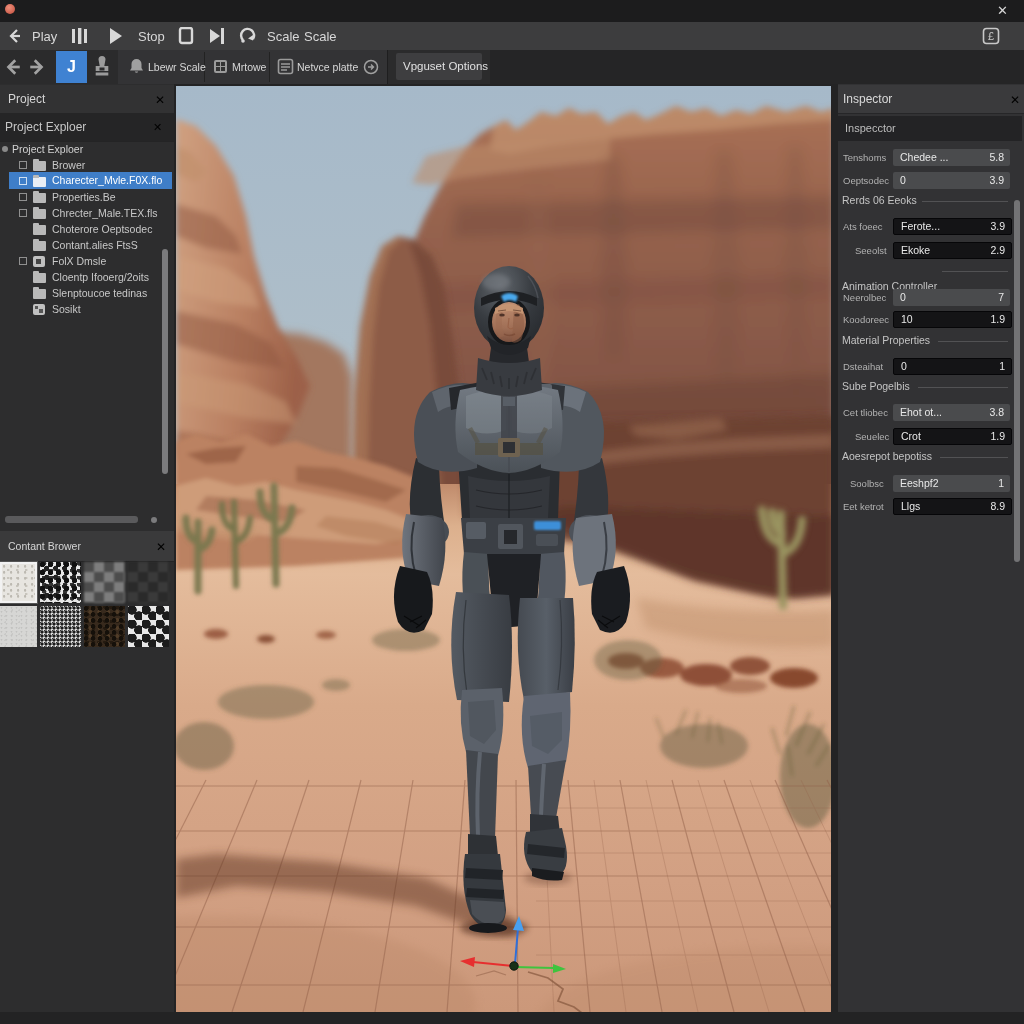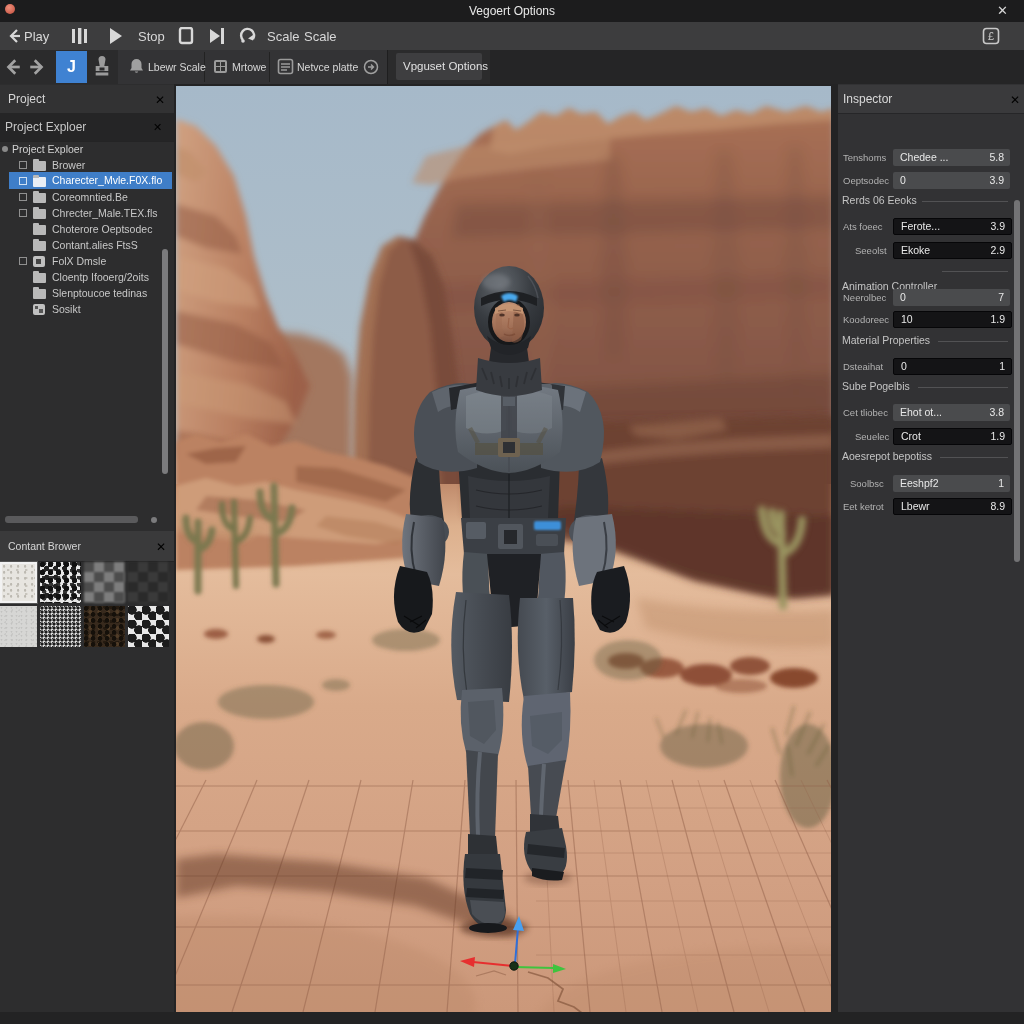--- a/index.html
+++ b/index.html
@@ -39,30 +39,29 @@
   .sbv{position:absolute;border-radius:3px;background:#7b7b7d;}
   .sbh{position:absolute;border-radius:3px;background:#5a5a5c;}
 </style>
 </head>
 <body>
 <div id="stage">
 
   <div class="abs" id="titlebar">
       <div class="abs" style="left:5px;top:4px;width:10px;height:10px;border-radius:50%;background:radial-gradient(circle at 40% 35%,#ef8f7b,#c04c3b)"></div>
 
-    <div class="title">Vegoert Options</div>
     <div class="abs xbtn" style="left:997px;top:4px;">✕</div>
   </div>
 
   <div class="abs" id="toolbar1">
     <svg class="abs" style="left:7px;top:6px" width="16" height="16" viewBox="0 0 16 16">
         <path d="M10 2 L4 8 L10 14" stroke="#d8d8d8" stroke-width="2.2" fill="none"></path>
         <path d="M4 8 H13" stroke="#d8d8d8" stroke-width="2.2"></path>
       </svg>
-    <div class="tlabel" style="left:24px">Play</div>
+    <div class="tlabel" style="left:32px">Play</div>
     <svg class="abs" style="left:71px;top:6px" width="18" height="16">
         <rect x="1" y="1" width="3" height="14" fill="#d8d8d8"></rect>
         <rect x="7" y="0" width="3.4" height="16" fill="#d8d8d8"></rect>
         <rect x="13" y="1" width="3" height="14" fill="#d8d8d8"></rect>
       </svg>
     <svg class="abs" style="left:108px;top:5px" width="16" height="18">
         <path d="M2 1 L14 9 L2 17 z" fill="#d8d8d8"></path>
       </svg>
     <div class="tlabel" style="left:138px">Stop</div>
     <svg class="abs" style="left:178px;top:5px" width="16" height="18">
@@ -153,21 +152,21 @@
         </div>
       <div class="trow" style="top:88px">
           <span class="abs" style="left:9px;top:0;width:163px;height:17px;background:#3f7ec8"></span>
           <span class="chk" style="left:19px;top:5px;border-color:#cfe0f2;background:none"></span>
           <span class="fold" style="left:33px;top:5px;background:#e8eef6"></span>
           <span style="position:absolute;left:52px;color:#fff">Charecter_Mvle.F0X.flo</span>
         </div>
       <div class="trow" style="top:105px">
           <span class="chk" style="left:19px;top:4px"></span>
           <span class="fold" style="left:33px;top:4px"></span>
-          <span style="position:absolute;left:52px">Coreomntied.Be</span>
+          <span style="position:absolute;left:52px">Properties.Be</span>
         </div>
       <div class="trow" style="top:121px">
           <span class="chk" style="left:19px;top:4px"></span>
           <span class="fold" style="left:33px;top:4px"></span>
           <span style="position:absolute;left:52px">Chrecter_Male.TEX.fls</span>
         </div>
       <div class="trow" style="top:137px">
           <span class="fold" style="left:33px;top:4px"></span>
           <span style="position:absolute;left:52px">Choterore Oeptsodec</span>
         </div>
@@ -546,20 +545,23 @@
     <circle cx="338" cy="880" r="4.2" fill="#173017" stroke="#0e150e" stroke-width="1"></circle>
   </g>
   </svg>
   </div>
 
   <div class="abs" id="rightcol">
     <div class="abs" style="left:0;top:1px;width:186px;height:28px;background:#3a3a3c;border-bottom:1px solid #262628">
       <span class="abs" style="left:5px;top:7px;font-size:12px;color:#dadada">Inspector</span>
       <span class="abs xbtn" style="left:172px;top:8px;font-size:12px">✕</span>
     </div>
+    <div class="abs" style="left:0;top:32px;width:184px;height:25px;background:#232325">
+      <span class="abs" style="left:7px;top:6px;font-size:11px;color:#bdbdbd">Inspecctor</span>
+    </div>
     <div class="ilabel" style="left:5px;top:68px">Tenshoms</div>
     <div class="ifield flight" style="top:65px">
         <span class="v">Chedee ...</span>
         <span class="n">5.8</span>
       </div>
     <div class="ilabel" style="left:5px;top:91px">Oeptsodec</div>
     <div class="ifield flight" style="top:88px">
         <span class="v">0</span>
         <span class="n">3.9</span>
       </div>
@@ -608,19 +610,19 @@
       </div>
     <div class="isec" style="left:4px;top:366px">Aoesrepot bepotiss</div>
     <div class="iline" style="left:102px;top:373px;width:68px"></div>
     <div class="ilabel" style="left:12px;top:394px">Soolbsc</div>
     <div class="ifield flight" style="top:391px">
         <span class="v">Eeshpf2</span>
         <span class="n">1</span>
       </div>
     <div class="ilabel" style="left:5px;top:417px">Eet ketrot</div>
     <div class="ifield fdark" style="top:414px">
-        <span class="v">Lbewr</span>
+        <span class="v">Llgs</span>
         <span class="n">8.9</span>
       </div>
   </div>
 
   <div class="sbv" style="left:1014px;top:200px;width:6px;height:362px;background:#737375"></div>
 </div>
 
 </body></html>

